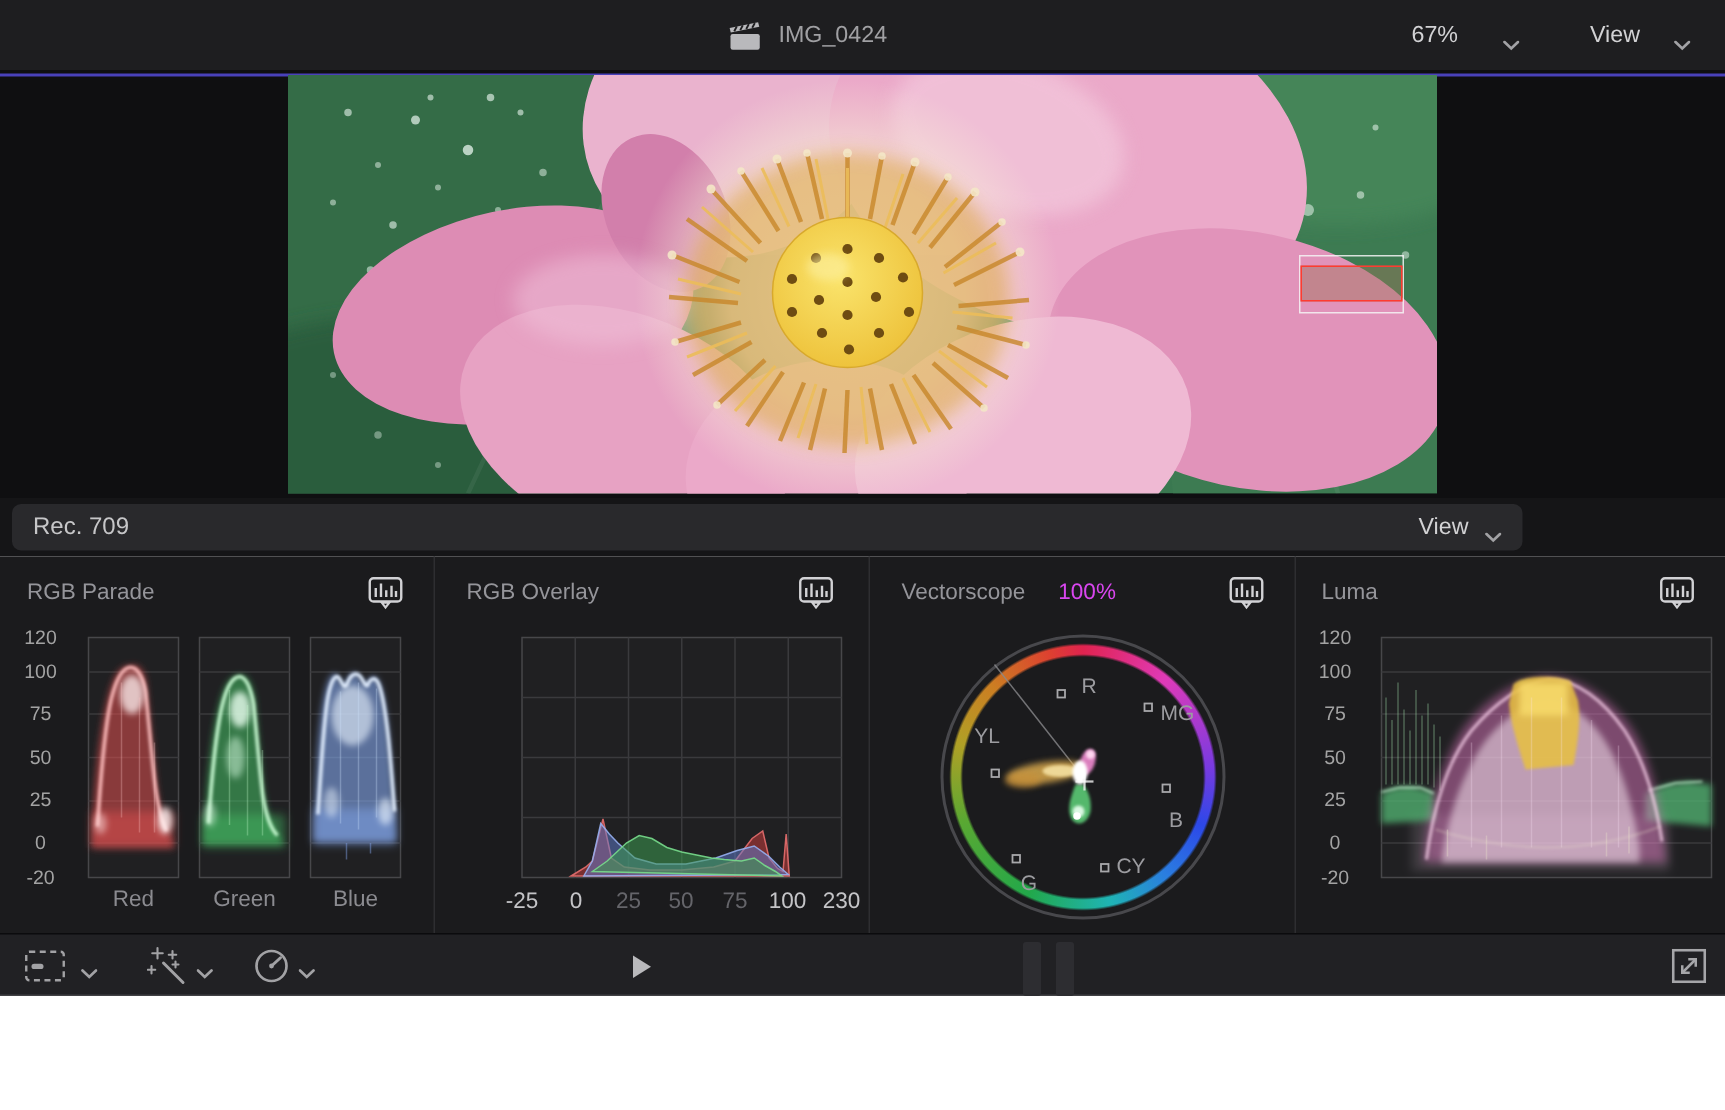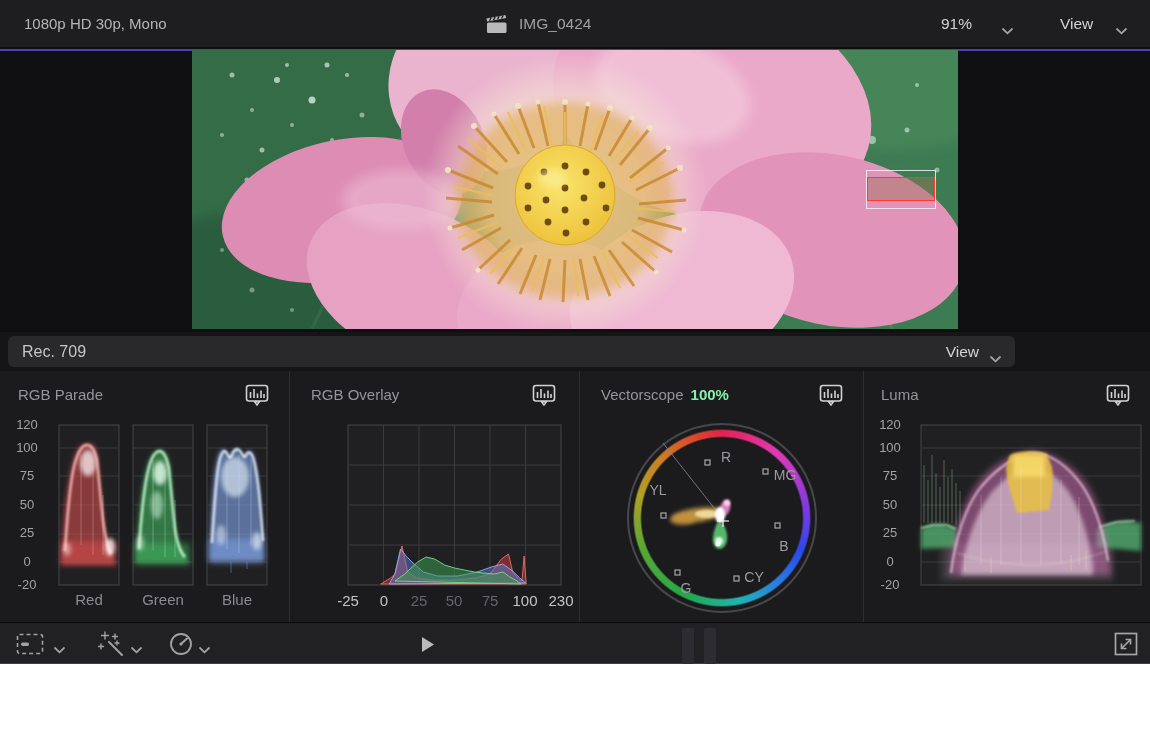--- a/index.html
+++ b/index.html
@@ -23,21 +23,21 @@
   
   .recstrip{position:absolute;left:0;top:332px;width:1150px;height:39px;background:#151517;}
   .recbar{position:absolute;left:8px;top:4px;width:1007px;height:31px;background:#29292c;border-radius:6px;}
   .rec-label{position:absolute;left:14px;top:0;line-height:31px;font-size:16px;color:#c6c6c8;}
   .rec-view{position:absolute;right:36px;top:0;line-height:31px;font-size:15.5px;color:#d2d2d4;}
   .rec-view-chev{position:absolute;right:14px;top:13px;}
   
   .scopes{position:absolute;left:0;top:371px;width:1150px;height:251px;background:#1b1b1d;}
   .divider{position:absolute;top:0;width:1px;height:251px;background:#2e2e31;}
   .scope-title{position:absolute;top:15px;font-size:15px;color:#95959a;white-space:nowrap;}
-  .scope-sub{color:#86efac;margin-left:7px;font-weight:bold;}
+  .scope-sub{color:#d946ef;margin-left:22px;}
   .scope-icon{position:absolute;top:13px;}
   .ytick{position:absolute;width:42px;text-align:center;font-size:13px;color:#a3a3a3;height:16px;line-height:16px;}
   .chan-label{position:absolute;top:220px;width:60px;text-align:center;font-size:15px;color:#8b8b90;}
   .xtick{position:absolute;top:221px;width:40px;text-align:center;font-size:15px;}
   .xtick.bright{color:#c4c4c7;}.xtick.dim{color:#65656a;}
   .scope-svg{position:absolute;top:0;}
   .vs-outer{position:absolute;left:627px;top:52px;width:186px;height:186px;border:2px solid #48484c;border-radius:50%;box-sizing:content-box;}
   .vs-ring{position:absolute;left:631px;top:56px;width:182px;height:182px;border-radius:50%;
     background:conic-gradient(from 0deg,#e0234f 0deg,#e03ab8 40deg,#7a3ae0 85deg,#2c48e8 112deg,#2a7ee0 140deg,#1fb4b4 168deg,#22a84a 205deg,#5aa832 250deg,#b0a026 285deg,#cc7e22 315deg,#dd4030 345deg,#e0234f 360deg);
     -webkit-mask-image:radial-gradient(closest-side,transparent 88%,#000 90%,#000 96%,transparent 98%);
@@ -52,30 +52,29 @@
   
   .caption-area{position:absolute;left:0;top:664px;width:1150px;height:76px;background:#ffffff;}
   .caption{position:absolute;left:1px;top:33px;font-size:21px;font-weight:700;color:#121212;}
 </style>
 </head>
 <body>
 
 <div id="app">
 
   <div class="topbar">
-    <div class="tb-format">1080p HD 30p, Mono</div>
     <span class="tb-clapper">
       <svg width="22" height="20" viewBox="0 0 22 20">
         <path d="M1.2,7.6 L20.2,3.9 L19.4,0.9 L0.4,4.6 Z" fill="#b9b9bc"></path>
         <path d="M3.5,6.8 L5.2,3.6 M7.5,6.1 L9.2,2.9 M11.5,5.3 L13.2,2.1 M15.5,4.5 L17.2,1.4" stroke="#1e1e20" stroke-width="1.3"></path>
         <rect x="1" y="8.6" width="19.5" height="10.5" rx="1.5" fill="#b9b9bc"></rect>
       </svg>
     </span>
     <div class="tb-clip">IMG_0424</div>
-    <div class="tb-zoom">91%</div>
+    <div class="tb-zoom">67%</div>
     <span class="tb-zoom-chev">
       <svg width="11" height="7">
           <path d="M1,1 L5.5,5.3 L10,1" stroke="#a2a2a5" stroke-width="1.8" fill="none" stroke-linecap="round"></path>
         </svg>
     </span>
     <div class="tb-view">View</div>
     <span class="tb-view-chev">
       <svg width="11" height="7">
           <path d="M1,1 L5.5,5.3 L10,1" stroke="#a2a2a5" stroke-width="1.8" fill="none" stroke-linecap="round"></path>
         </svg>

